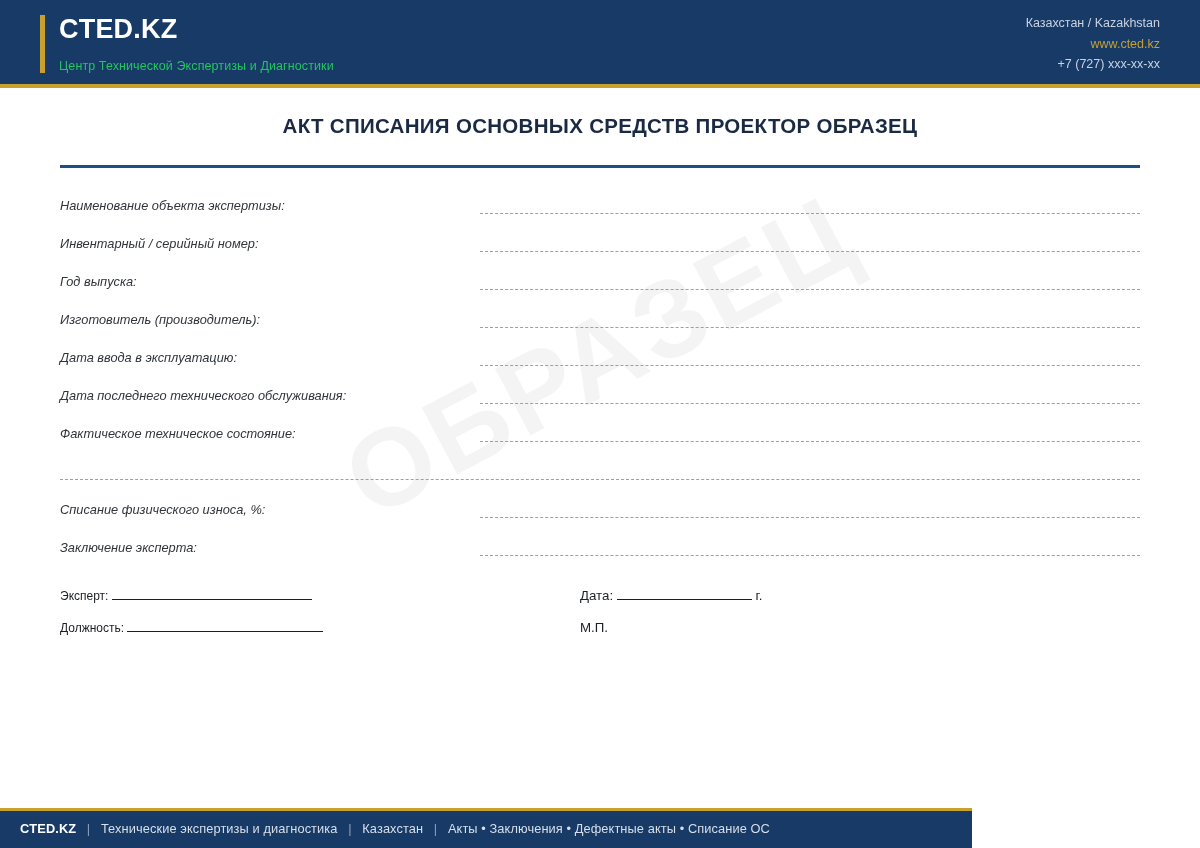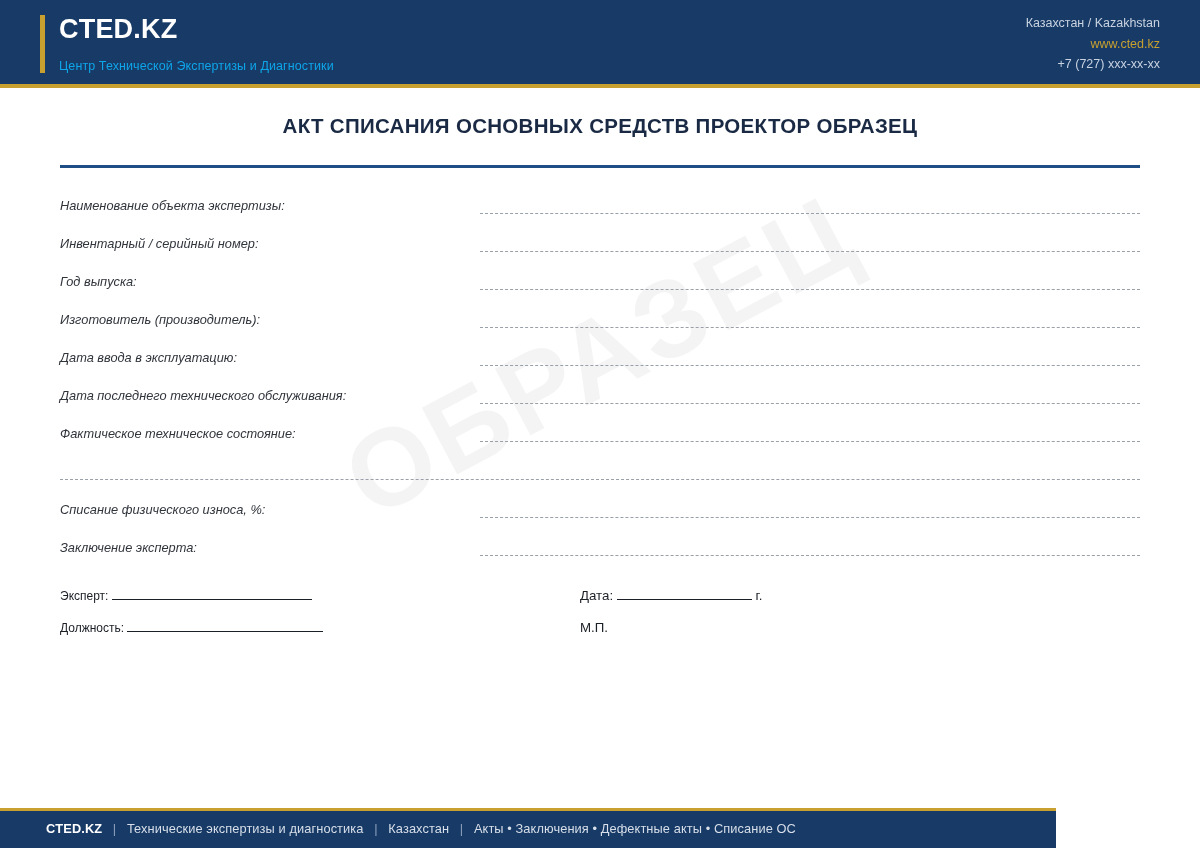--- a/index.html
+++ b/index.html
@@ -60,21 +60,21 @@
     justify-content: center;
   }
   .brand-title {
     color: #ffffff;
     font-size: 27px;
     font-weight: bold;
     letter-spacing: 0.2px;
     line-height: 1.1;
   }
   .brand-sub {
-    color: #0ea5e9;
+    color: #22c55e;
     font-size: 12.5px;
     margin-top: 14px;
     letter-spacing: 0.1px;
   }
   .header-right {
     text-align: right;
     line-height: 1.65;
     padding-right: 0;
   }
   .header-right div {
@@ -173,27 +173,27 @@
   }
   .u-exp { width: 200px; }
   .u-pos { width: 196px; }
   .u-date { width: 135px; }
 
   
   .footer {
     position: absolute;
     left: 0;
     bottom: 0;
-    width: 1056px;
+    width: 972px;
     height: 40px;
     background: #173a66;
     display: flex;
     align-items: center;
     box-sizing: border-box;
-    padding: 0 46px;
+    padding: 0 20px;
   }
   .footer-top-rule {
     position: absolute;
     left: 0;
     right: 0;
     top: 0;
     height: 3px;
     background: #c8a030;
   }
   .footer-text {

